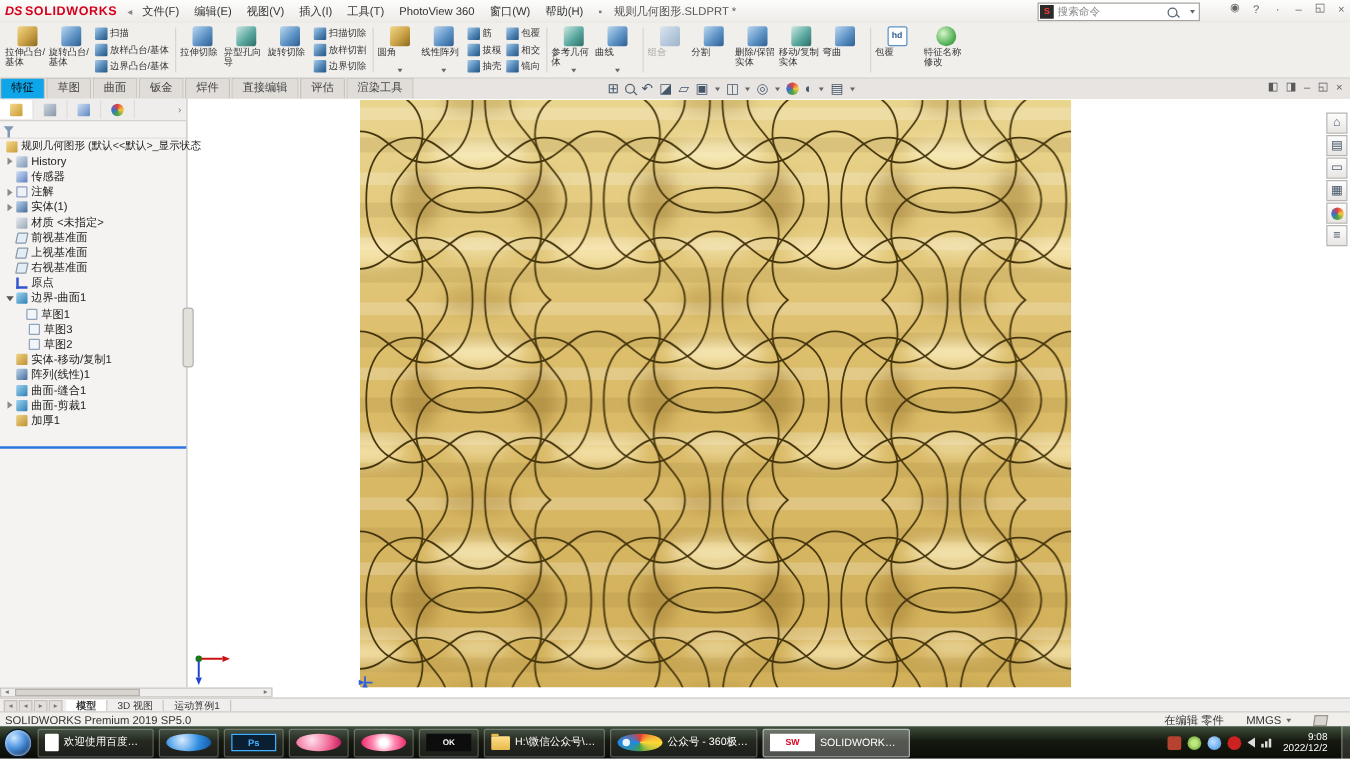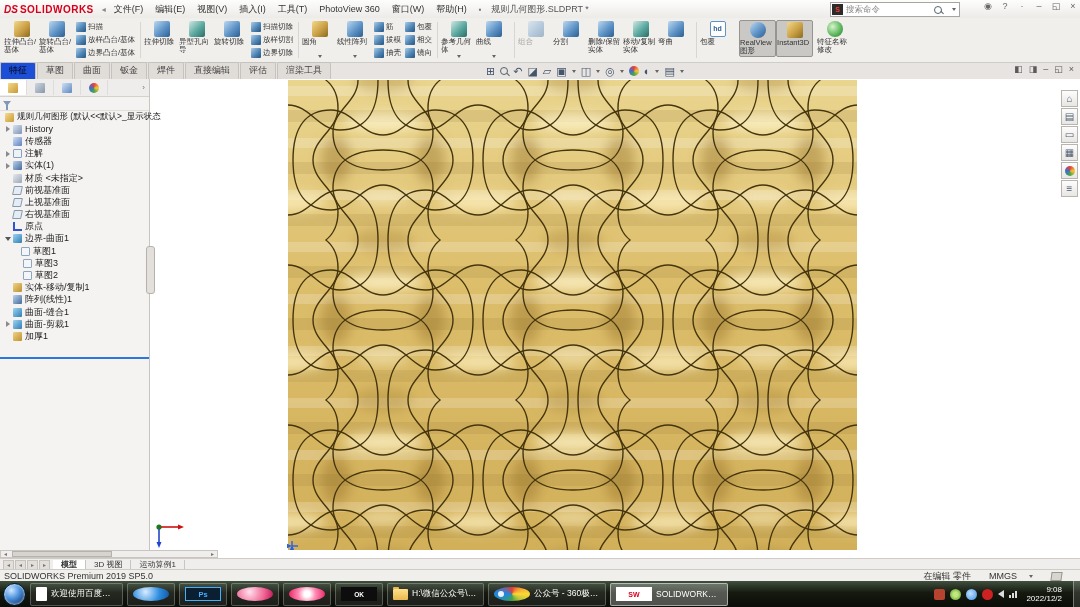--- a/index.html
+++ b/index.html
@@ -47,21 +47,21 @@
   .srow{display:flex;font-size:7.5px;height:13px;color:#333;white-space:nowrap}
   .sicon{width:10px;height:10px;border-radius:1px;margin-right:2px;background:linear-gradient(135deg,#a8cdea,#4a7fb0 60%,#27567f)}
   .pressed{background:#cac8c4;border:1px solid #97948f;border-radius:2px}
   .rdisabled{opacity:.4}
 
   
   .tabrow{left:0;top:63px;width:1080px;height:16px;background:#e7e4e1;border-bottom:1px solid #c9c6c2;
           display:flex;align-items:flex-end}
   .tab{font-size:9px;color:#444;padding:1px 8px 2px 8px;background:#e0ddd9;border:1px solid #c6c3bf;
        border-bottom:none;margin-right:1px;border-radius:2px 2px 0 0}
-  .tab.active{background:#1d4ed8;color:#000}
+  .tab.active{background:#0ea5e9;color:#000}
   .huicons{left:486px;top:64px;display:flex;align-items:center;gap:5px;height:14px}
   .hu{font-size:11px;color:#45566b;line-height:12px}
   .ball{width:10px;height:10px;border-radius:50%;background:conic-gradient(#e34040,#f5c83a,#47a447,#3b6fd0,#e34040)}
   .docwin-btns{right:6px;top:64px;display:flex;align-items:center;gap:6px;color:#5a5a5a;font-size:9px}
 
   
   .tree-panel{left:0;top:79px;width:150px;height:471px;background:#f4f3f1;border-right:1px solid #c8c5c1;box-sizing:border-box}
   .ptabs{display:flex;align-items:center;height:17px;border-bottom:1px solid #d5d2ce;background:#efedeb}
   .ptab{width:26px;height:15px;display:flex;align-items:center;justify-content:center;border-right:1px solid #ddd}
   .ptab.sel{background:#fff}
@@ -316,30 +316,20 @@
     <div class="rbtn">
       <span class="ricon ric-blue"></span>
       <span class="rlabel">弯曲</span>
     </div>
   </div>
   <div class="rsep"></div>
   <div class="rgroup">
     <div class="rbtn">
       <span class="ricon ric-hd">hd</span>
       <span class="rlabel">包覆</span>
-    </div>
-  </div>
-  <div class="rgroup">
-    <div class="rbtn pressed">
-      <span class="ricon ric-blue" style="border-radius:50%"></span>
-      <span class="rlabel">RealView 图形</span>
-    </div>
-    <div class="rbtn pressed">
-      <span class="ricon ric-gold"></span>
-      <span class="rlabel">Instant3D</span>
     </div>
   </div>
   <div class="rgroup">
     <div class="rbtn">
       <span class="ricon ric-green" style="border-radius:50%"></span>
       <span class="rlabel">特征名称修改</span>
     </div>
   </div>
 </div>
 
@@ -592,21 +582,21 @@
   </span>
   <span class="dtab active">模型</span>
   <span class="dtab">3D 视图</span>
   <span class="dtab">运动算例1</span>
 </div>
 
 <div class="abs statusbar">
   <span class="sleft">SOLIDWORKS Premium 2019 SP5.0</span>
   <span class="sright">
     <span>在编辑 零件</span>
-    <span style="display:flex;align-items:center;gap:12px">
+    <span style="display:flex;align-items:center;gap:4px">
       <span>MMGS</span>
       <span class="tri-dn"></span>
     </span>
     <span class="tagicon"></span>
   </span>
 </div>
 
 <div class="abs taskbar">
   <div class="startorb"></div>
   <div class="tbtn">

